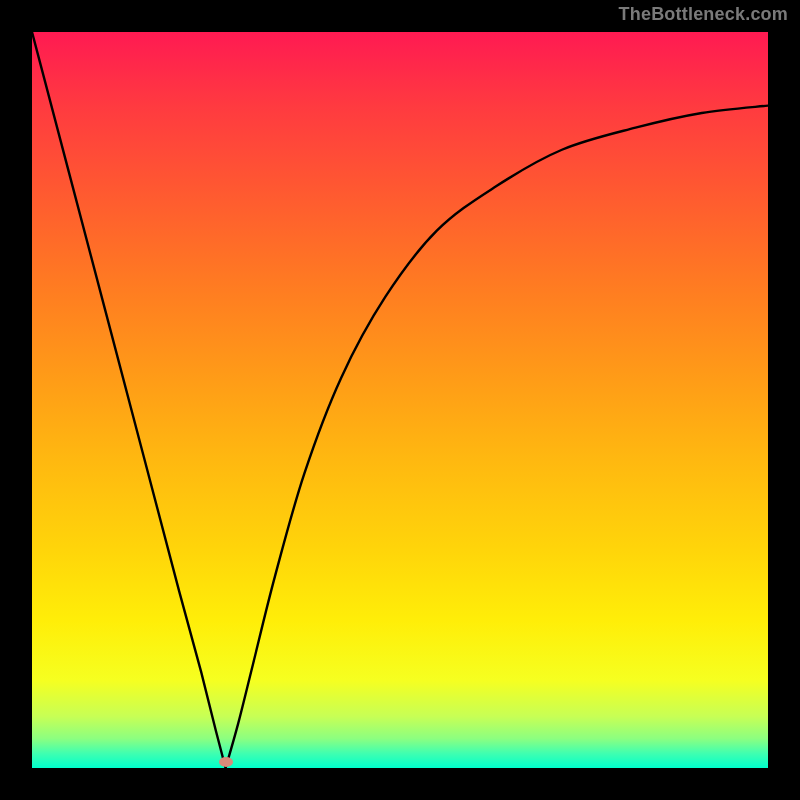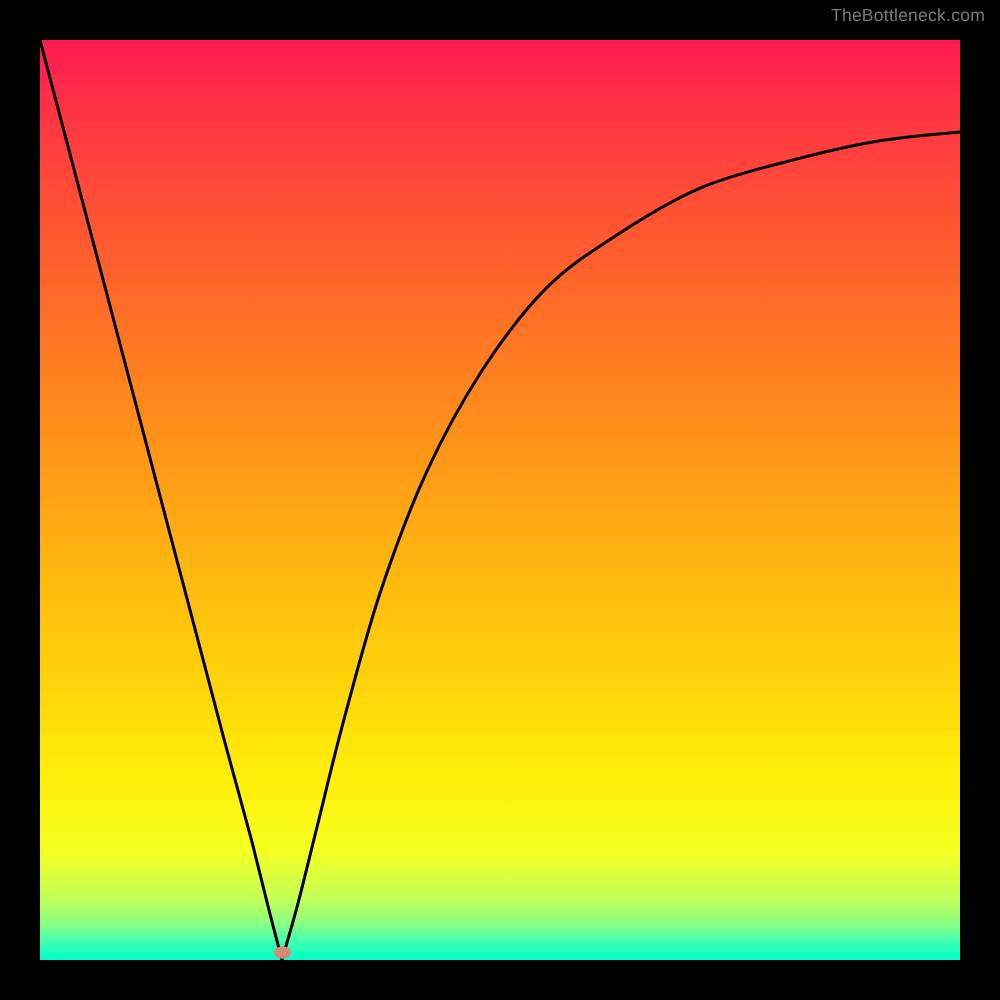--- a/index.html
+++ b/index.html
@@ -53,22 +53,22 @@
     height: 10px;
     border-radius: 50%;
     background: #d88a7a;
     transform: translate(-50%, -50%);
   }
   .watermark {
     position: absolute;
     top: 4px;
     right: 12px;
     color: #7a7a7a;
-    font-size: 14px;
-    font-weight: 400;
+    font-size: 18px;
+    font-weight: 700;
     letter-spacing: 0.2px;
     text-align: center;
   }
 </style>
 </head>
 <body>
 
 <div class="frame">
   <div class="watermark">TheBottleneck.com</div>
   <div class="plot">

